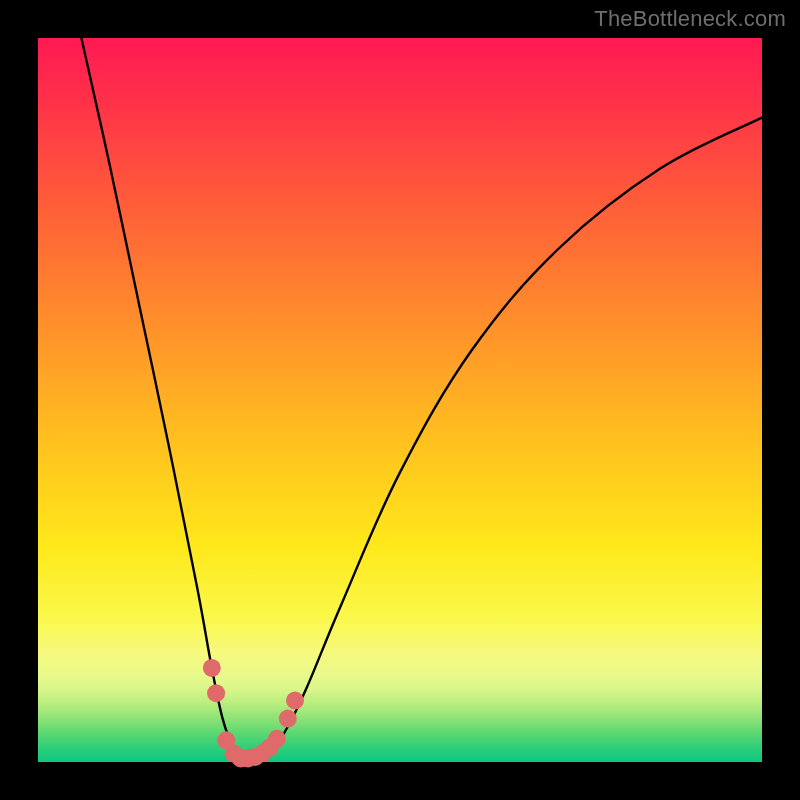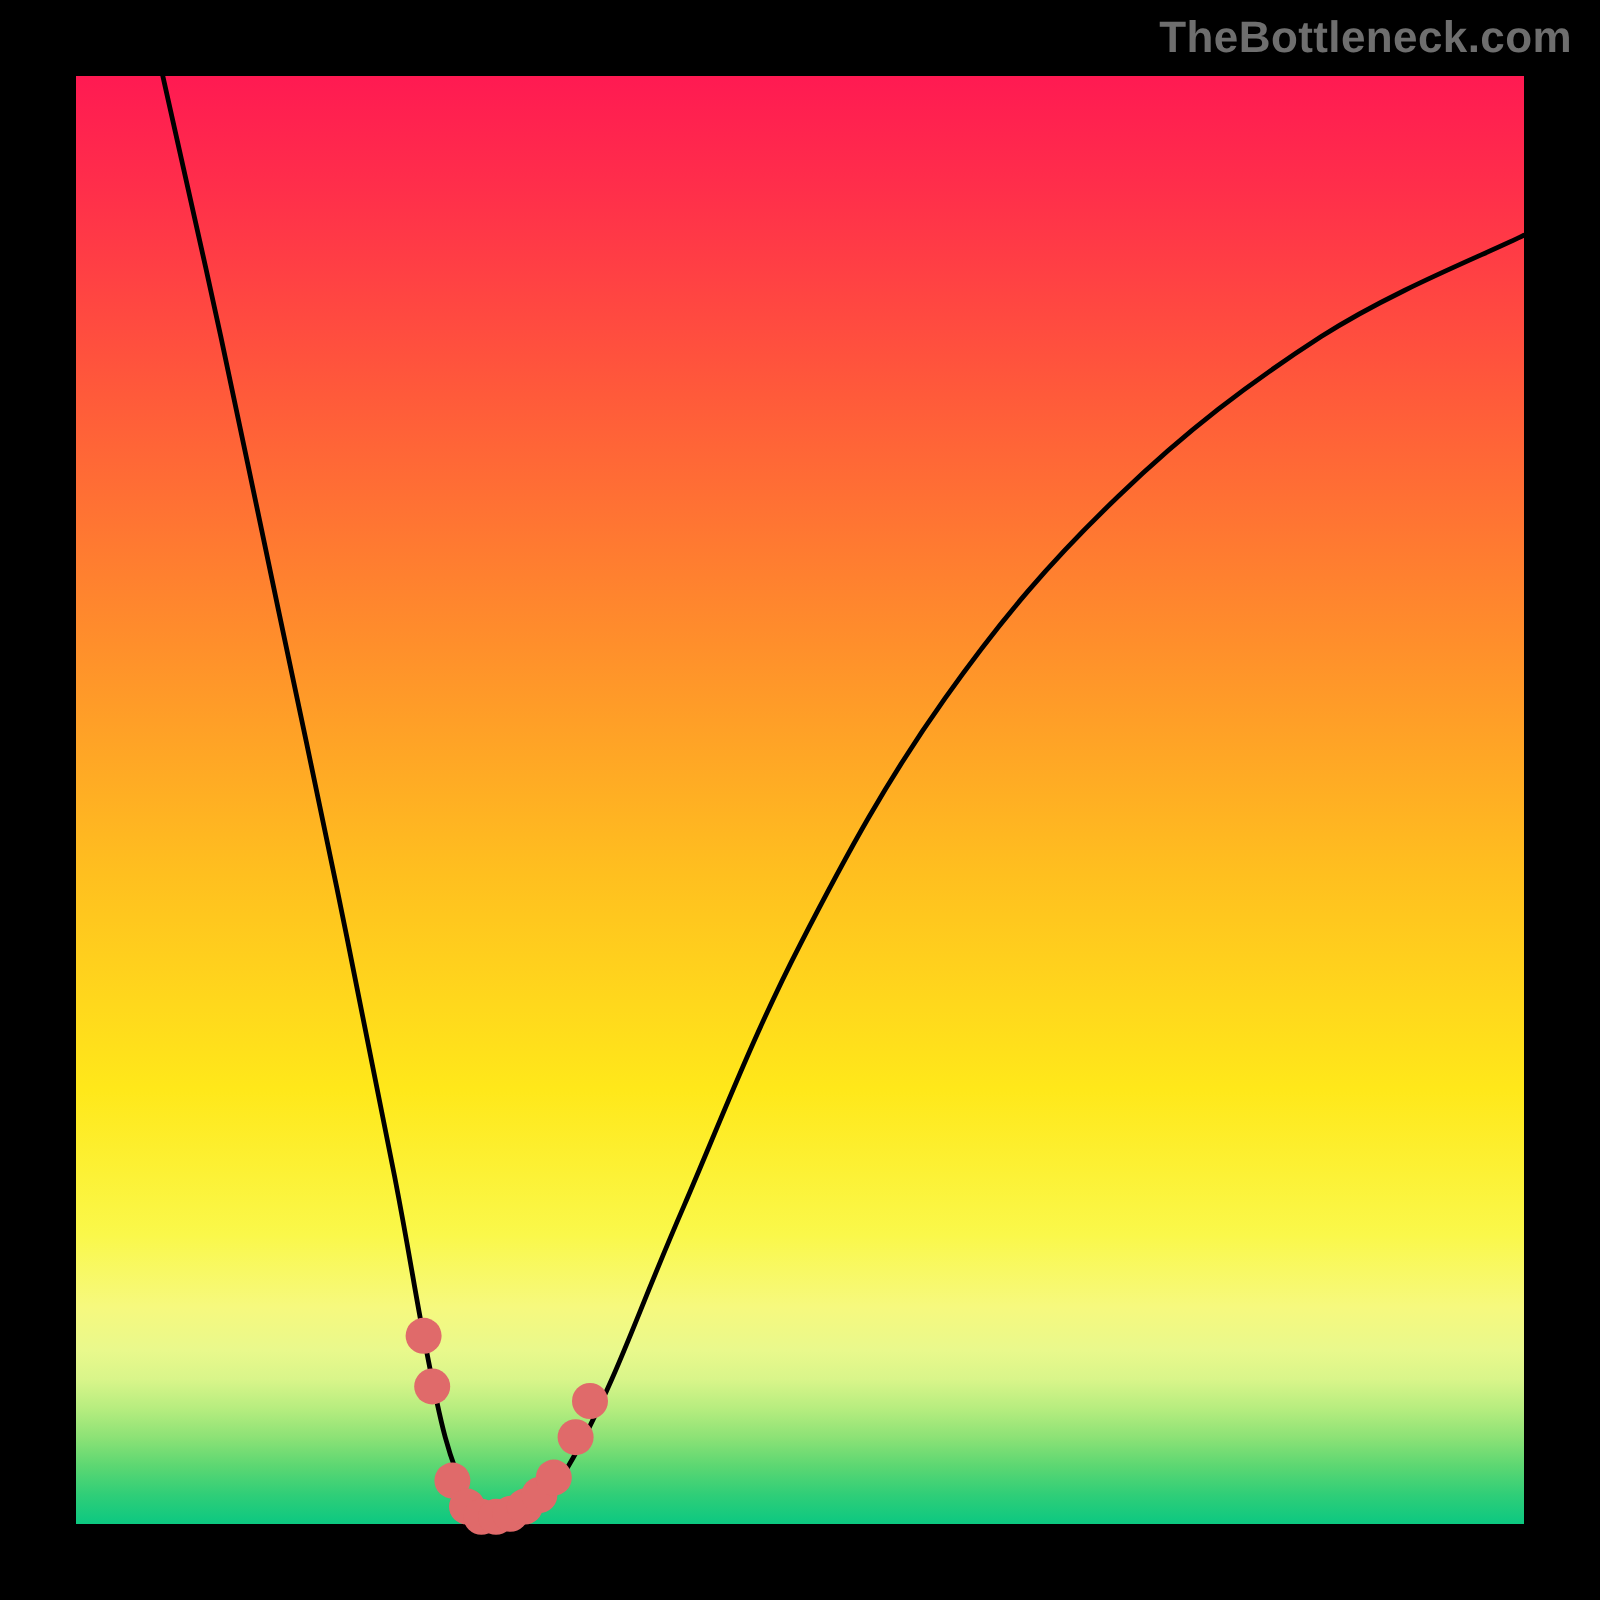--- a/index.html
+++ b/index.html
@@ -44,21 +44,21 @@
       #2fce78 98%,
       #0cc881 100%
     );
   }
   .watermark {
     position: absolute;
     top: 6px;
     right: 14px;
     color: #6e6e6e;
     font-size: 22px;
-    font-weight: 700;
+    font-weight: 400;
     letter-spacing: 0.2px;
     user-select: none;
   }
   svg.curve {
     position: absolute;
     left: 0;
     top: 0;
     width: 724px;
     height: 724px;
     overflow: visible;

